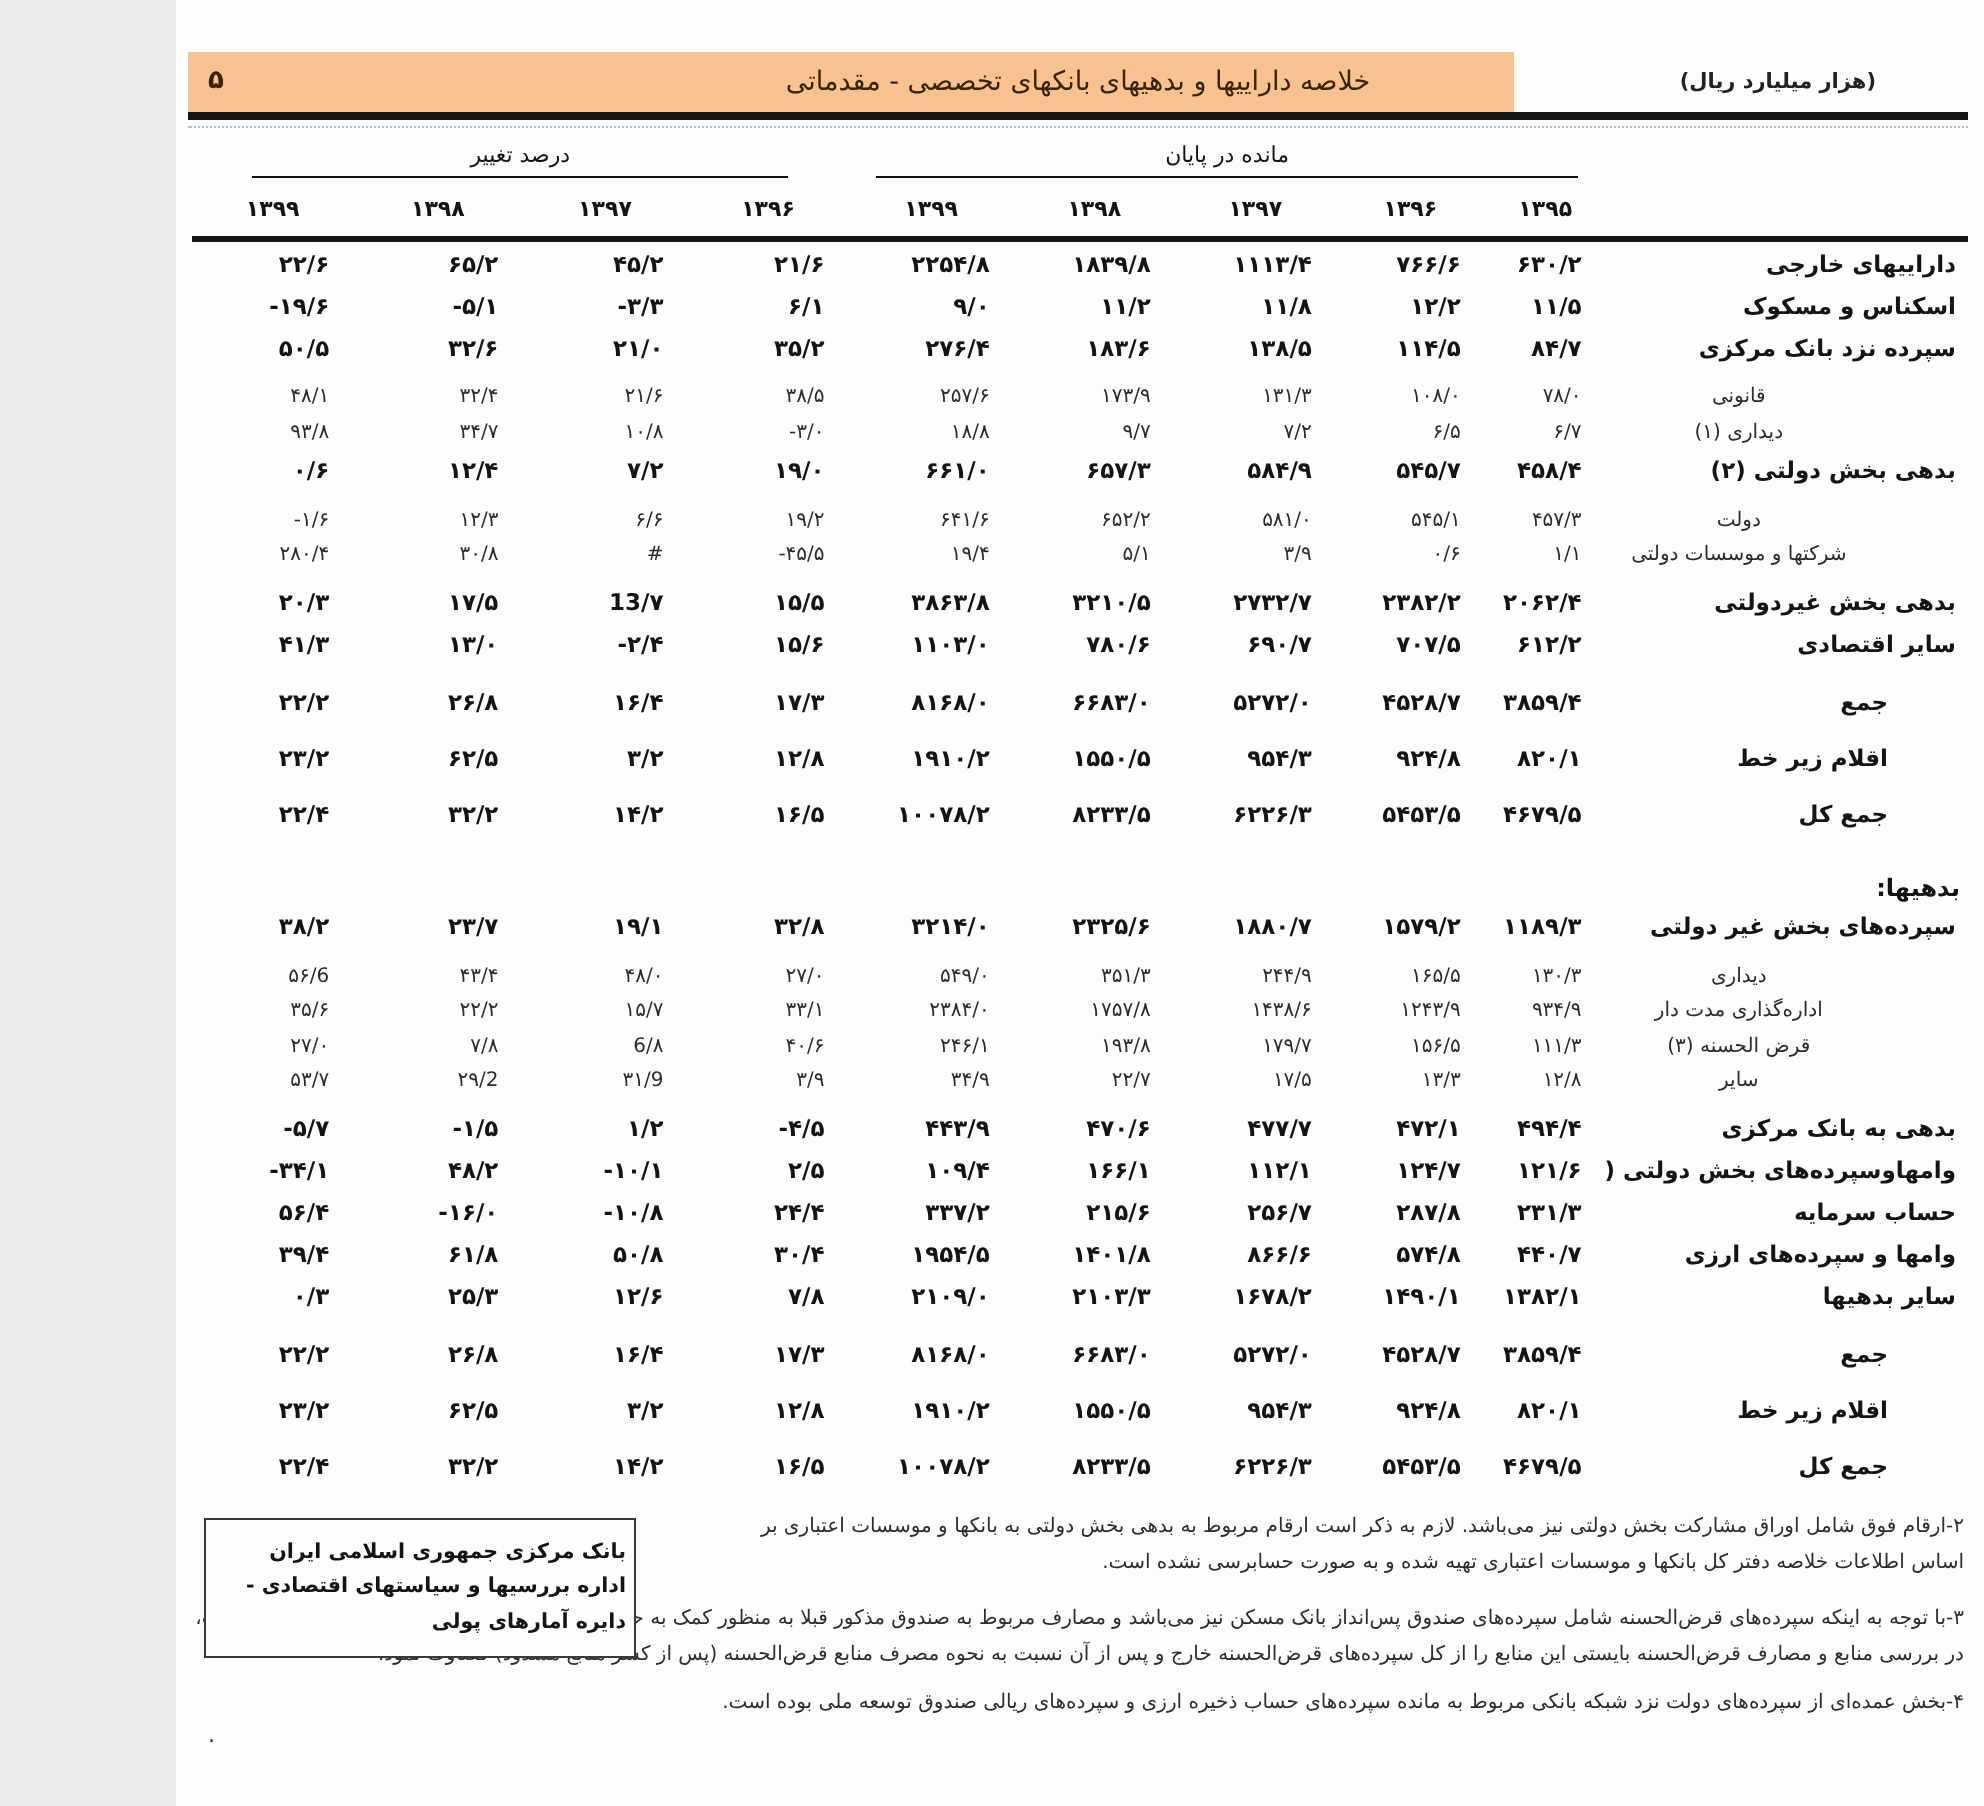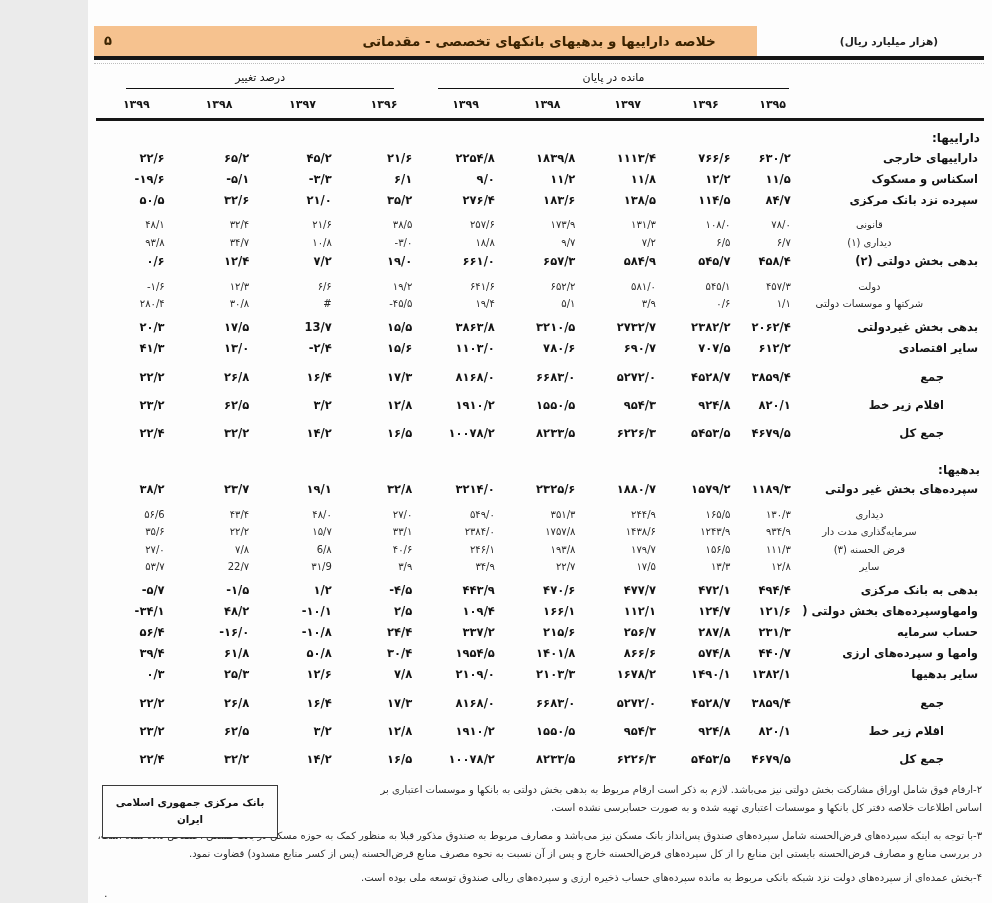--- a/index.html
+++ b/index.html
@@ -18,21 +18,21 @@
   .hdr .band{
     position:absolute;left:0;top:0;width:74.5%;height:100%;
     background:#f6c28f;
   }
   .hdr .pageno{
     position:absolute;left:10px;top:0;line-height:30px;
     font-weight:bold;font-size:13px;color:#3b2300;z-index:2;
   }
   .hdr .title{
     position:absolute;left:0;right:0;top:0;text-align:center;line-height:30px;
-    font-weight:bold;font-size:13.5px;color:#3b2300;z-index:2;
+    font-weight:normal;font-size:13.5px;color:#3b2300;z-index:2;
   }
   .hdr .unit{
     position:absolute;right:46px;top:0;line-height:30px;
     font-size:10.5px;font-weight:bold;color:#222;z-index:2;
   }
   .rule{border-bottom:4px solid #161616;}
   .rule2{height:3px;border-bottom:1px dotted #bdbdbd;}
   
   table{
     width:888px;border-collapse:collapse;table-layout:fixed;
@@ -61,23 +61,23 @@
   tr.main td{font-weight:bold;font-size:11.5px;line-height:15px;padding-top:3.5px;padding-bottom:2.5px;}
   tr.main td.lbl{padding-right:6px;}
   tr.sub td{font-weight:normal;font-size:10px;line-height:13px;color:#2b2b2b;padding-top:2.5px;padding-bottom:2px;}
   tr.sub td.lbl{padding-right:48px;text-align:center;}
   tr.total td{font-weight:bold;font-size:11.5px;line-height:15px;padding-top:11px;padding-bottom:2px;}
   tr.total td.lbl{padding-right:40px;}
   tr.gap td{padding-top:8px;}
   
   .footer{position:relative;margin-top:12px;padding:0 2px;}
   .credit-box{
-    position:absolute;left:8px;top:4px;width:176px;
+    position:absolute;left:8px;top:4px;width:216px;
     border:1.2px solid #3a3a3a;background:#fdfdfd;
-    text-align:center;font-size:10.3px;font-weight:bold;line-height:1.7;
+    text-align:right;font-size:10.3px;font-weight:bold;line-height:1.7;
     padding:8px 4px;box-sizing:border-box;
   }
   .fn{font-size:10px;color:#2d2d2d;line-height:1.85;text-align:right;}
   .fn-beside{margin-left:255px;}
   .fn1{margin-top:4px;}
   .fn3{margin-top:9px;}
   .fn4{margin-top:5px;}
   .stray{position:absolute;left:10px;top:106px;font-size:11px;color:#333;}
 </style>
 </head>
@@ -124,23 +124,20 @@
         <th>۱۳۹۷</th>
         <th>۱۳۹۸</th>
         <th>۱۳۹۹</th>
         <th>۱۳۹۶</th>
         <th>۱۳۹۷</th>
         <th>۱۳۹۸</th>
         <th>۱۳۹۹</th>
       </tr>
     </thead>
     <tbody>
-        <tr class="heading">
-          <td colspan="10">داراییها:</td>
-        </tr>
         <tr class="main">
           <td class="lbl">داراییهای خارجی</td>
           <td class="num">۶۳۰/۲</td>
           <td class="num">۷۶۶/۶</td>
           <td class="num">۱۱۱۳/۴</td>
           <td class="num">۱۸۳۹/۸</td>
           <td class="num">۲۲۵۴/۸</td>
           <td class="num">۲۱/۶</td>
           <td class="num">۴۵/۲</td>
           <td class="num">۶۵/۲</td>
@@ -311,21 +308,21 @@
           <td class="num">۱۶۵/۵</td>
           <td class="num">۲۴۴/۹</td>
           <td class="num">۳۵۱/۳</td>
           <td class="num">۵۴۹/۰</td>
           <td class="num">۲۷/۰</td>
           <td class="num">۴۸/۰</td>
           <td class="num">۴۳/۴</td>
           <td class="num">۵۶/6</td>
         </tr>
         <tr class="sub">
-          <td class="lbl">سرمایه‌گذاری مدت دار</td>
+          <td class="lbl">اداره‌گذاری مدت دار</td>
           <td class="num">۹۳۴/۹</td>
           <td class="num">۱۲۴۳/۹</td>
           <td class="num">۱۴۳۸/۶</td>
           <td class="num">۱۷۵۷/۸</td>
           <td class="num">۲۳۸۴/۰</td>
           <td class="num">۳۳/۱</td>
           <td class="num">۱۵/۷</td>
           <td class="num">۲۲/۲</td>
           <td class="num">۳۵/۶</td>
         </tr>
@@ -343,21 +340,21 @@
         </tr>
         <tr class="sub">
           <td class="lbl">سایر</td>
           <td class="num">۱۲/۸</td>
           <td class="num">۱۳/۳</td>
           <td class="num">۱۷/۵</td>
           <td class="num">۲۲/۷</td>
           <td class="num">۳۴/۹</td>
           <td class="num">۳/۹</td>
           <td class="num">۳۱/9</td>
-          <td class="num">22/۷</td>
+          <td class="num">۲۹/2</td>
           <td class="num">۵۳/۷</td>
         </tr>
         <tr class="main gap">
           <td class="lbl">بدهی به بانک مرکزی</td>
           <td class="num">۴۹۴/۴</td>
           <td class="num">۴۷۲/۱</td>
           <td class="num">۴۷۷/۷</td>
           <td class="num">۴۷۰/۶</td>
           <td class="num">۴۴۳/۹</td>
           <td class="num">-۴/۵</td>
@@ -448,20 +445,21 @@
           <td class="num">۱۴/۲</td>
           <td class="num">۳۲/۲</td>
           <td class="num">۲۲/۴</td>
         </tr>
       </tbody>
   </table>
 
   <div class="footer">
     <div class="credit-box">
       <div>بانک مرکزی جمهوری اسلامی ایران</div>
+      <div>اداره بررسیها و سیاستهای اقتصادی - دایره آمارهای پولی</div>
     </div>
     <div class="fn fn-beside">۲-ارقام فوق شامل اوراق مشارکت بخش دولتی نیز می‌باشد. لازم به ذکر است ارقام مربوط به بدهی بخش دولتی به بانکها و موسسات اعتباری بر اساس اطلاعات خلاصه دفتر کل بانکها و موسسات اعتباری تهیه شده و به صورت حسابرسی نشده است.</div>
     <div class="fn fn3">۳-با توجه به اینکه سپرده‌های قرض‌الحسنه شامل سپرده‌های صندوق پس‌انداز بانک مسکن نیز می‌باشد و مصارف مربوط به صندوق مذکور قبلا به منظور کمک به حوزه مسکن در بانک مسکن اختصاص داده شده است، در بررسی منابع و مصارف قرض‌الحسنه بایستی این منابع را از کل سپرده‌های قرض‌الحسنه خارج و پس از آن نسبت به نحوه مصرف منابع قرض‌الحسنه (پس از کسر منابع مسدود) قضاوت نمود.</div>
     <div class="fn fn4">۴-بخش عمده‌ای از سپرده‌های دولت نزد شبکه بانکی مربوط به مانده سپرده‌های حساب ذخیره ارزی و سپرده‌های ریالی صندوق توسعه ملی بوده است.</div>
     <div class="stray">.</div>
   </div>
 
 </div>
 
 </body></html>

